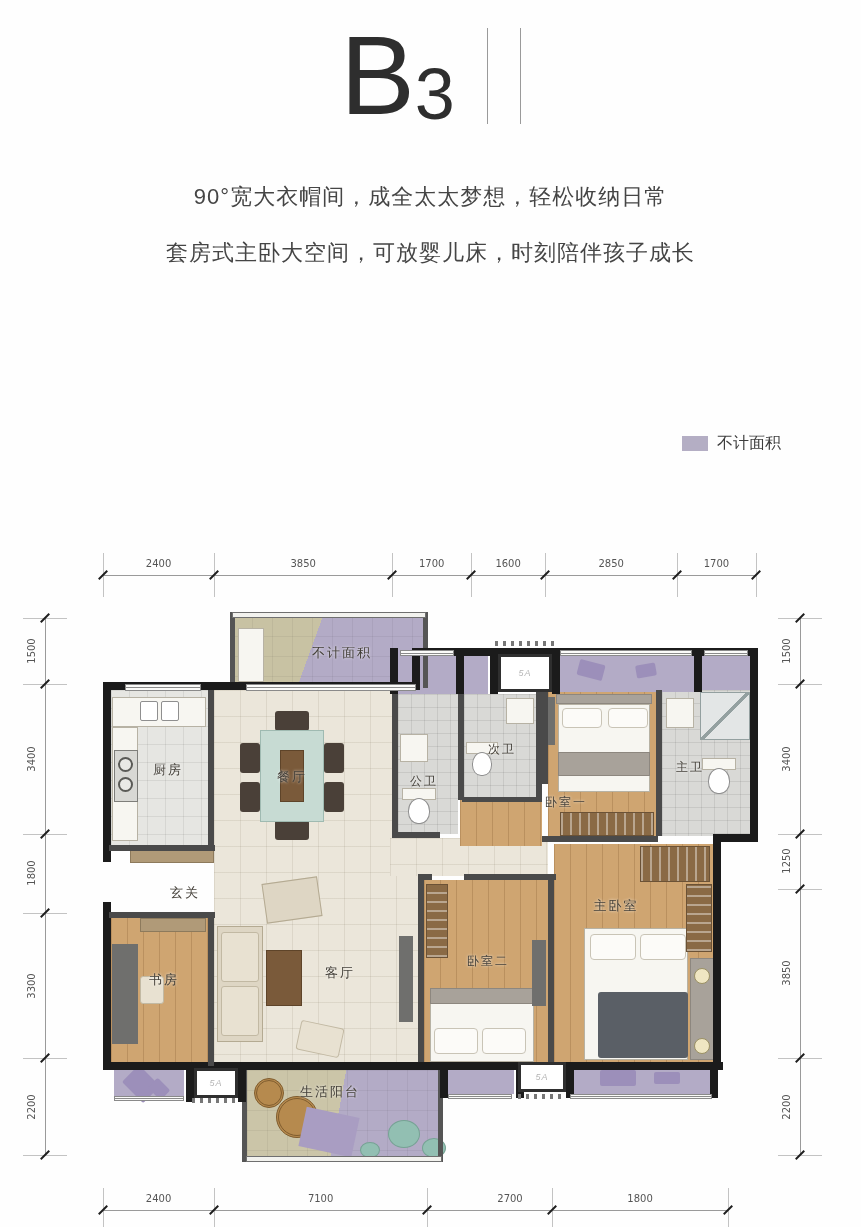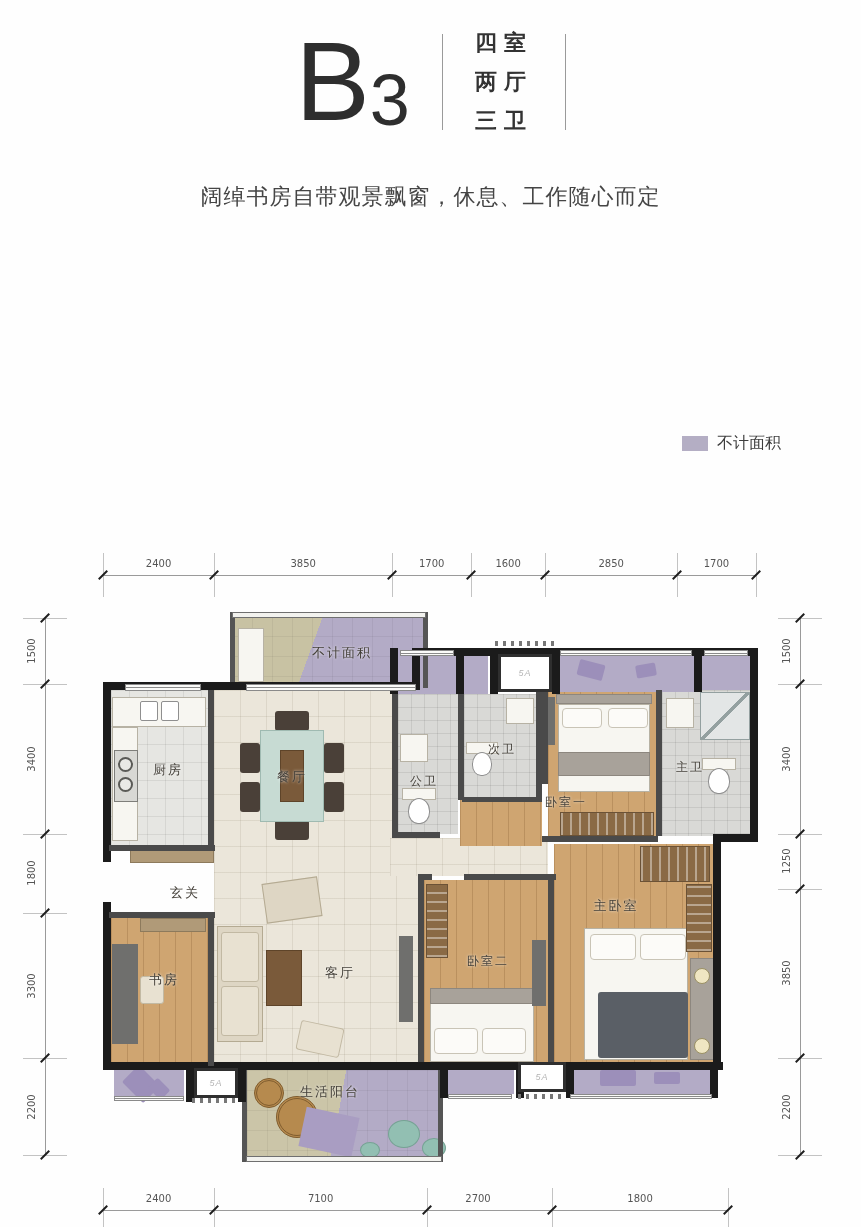--- a/index.html
+++ b/index.html
@@ -83,30 +83,26 @@
 <body>
 
 <div class="page">
 
   <header class="hdr">
     <div class="hdr-code">
       <span class="big">B</span>
       <span class="small">3</span>
     </div>
     <div class="hdr-sep"></div>
-    <div class="hdr-rooms">
-      <span>四室</span>
-      <span>两厅</span>
-      <span>三卫</span>
-    </div>
     <div class="hdr-sep"></div>
   </header>
 
   <section class="marketing">
-    <p>阔绰书房自带观景飘窗，休息、工作随心而定</p>
+    <p>90°宽大衣帽间，成全太太梦想，轻松收纳日常</p>
+    <p>套房式主卧大空间，可放婴儿床，时刻陪伴孩子成长</p>
   </section>
 
   <div class="legend">
     <span class="legend-swatch" style="background: rgb(180, 174, 196);"></span>
     <span>不计面积</span>
   </div>
 
   <div id="plan">
       <div class="floor floor-balcony" style="left: 232px; top: 616px; width: 192px; height: 68px;"></div>
       <div class="floor floor-kitchen" style="left: 111px; top: 690px; width: 97px; height: 157px;"></div>
@@ -294,21 +290,21 @@
       <div class="dim-ext" style="left: 214.12px; top: 1188px; width: 1px; height: 44px;"></div>
       <div class="dim-tick" style="left: 208.12px; top: 1209px; width: 12px; height: 2px;"></div>
       <div class="dim-ext" style="left: 427.1px; top: 1188px; width: 1px; height: 44px;"></div>
       <div class="dim-tick" style="left: 421.1px; top: 1209px; width: 12px; height: 2px;"></div>
       <div class="dim-ext" style="left: 552.11px; top: 1188px; width: 1px; height: 44px;"></div>
       <div class="dim-tick" style="left: 546.11px; top: 1209px; width: 12px; height: 2px;"></div>
       <div class="dim-ext" style="left: 728.05px; top: 1188px; width: 1px; height: 44px;"></div>
       <div class="dim-tick" style="left: 722.05px; top: 1209px; width: 12px; height: 2px;"></div>
       <div class="dim-label" style="left: 133.56px; top: 1193px; width: 50px; height: 12px;">2400</div>
       <div class="dim-label" style="left: 295.61px; top: 1193px; width: 50px; height: 12px;">7100</div>
-      <div class="dim-label" style="left: 453px; top: 1193px; width: 50px; height: 12px;">2700</div>
+      <div class="dim-label" style="left: 485px; top: 1193px; width: 50px; height: 12px;">2700</div>
       <div class="dim-label" style="left: 615.08px; top: 1193px; width: 50px; height: 12px;">1800</div>
       <div class="dim-line" style="left: 45px; top: 618px; width: 1px; height: 537.044px;"></div>
       <div class="dim-ext" style="left: 23px; top: 618px; width: 44px; height: 1px;"></div>
       <div class="dim-tick" style="left: 39px; top: 617px; width: 12px; height: 2px;"></div>
       <div class="dim-ext" style="left: 23px; top: 684.03px; width: 44px; height: 1px;"></div>
       <div class="dim-tick" style="left: 39px; top: 683.03px; width: 12px; height: 2px;"></div>
       <div class="dim-ext" style="left: 23px; top: 833.698px; width: 44px; height: 1px;"></div>
       <div class="dim-tick" style="left: 39px; top: 832.698px; width: 12px; height: 2px;"></div>
       <div class="dim-ext" style="left: 23px; top: 912.934px; width: 44px; height: 1px;"></div>
       <div class="dim-tick" style="left: 39px; top: 911.934px; width: 12px; height: 2px;"></div>

